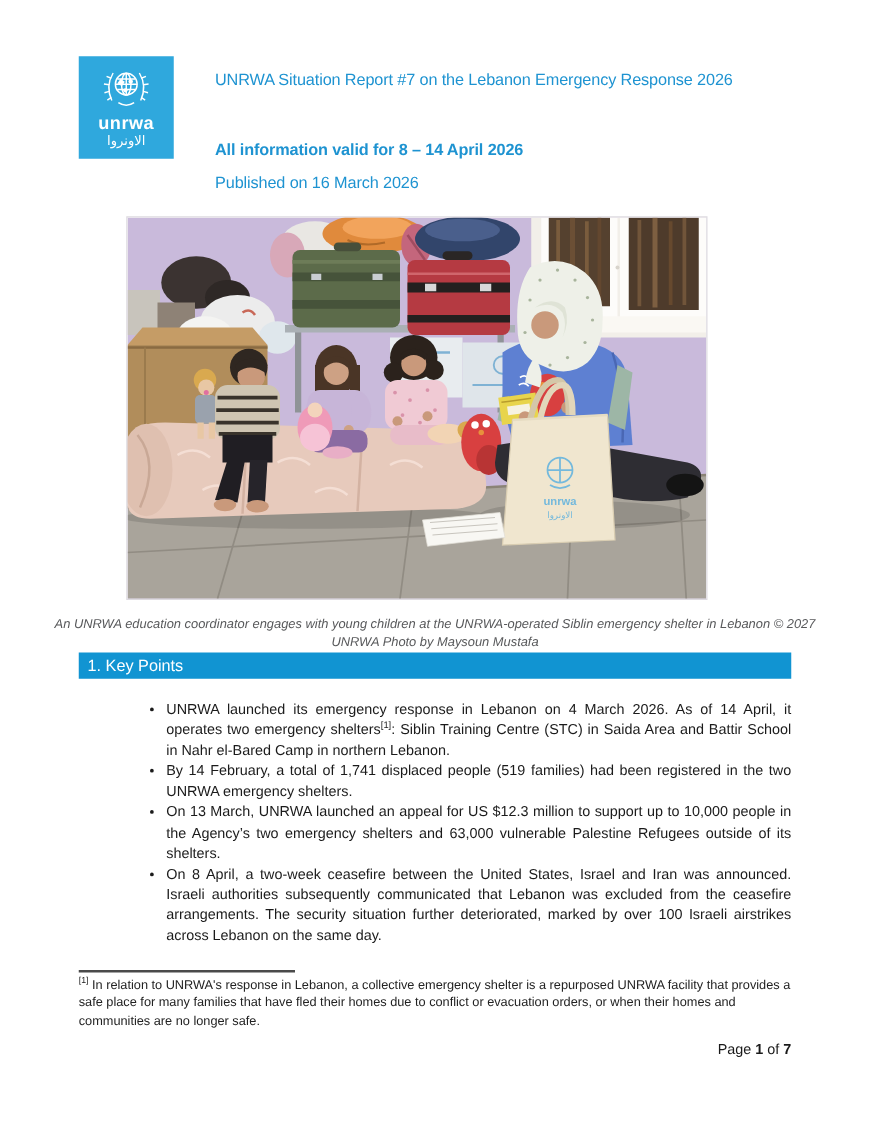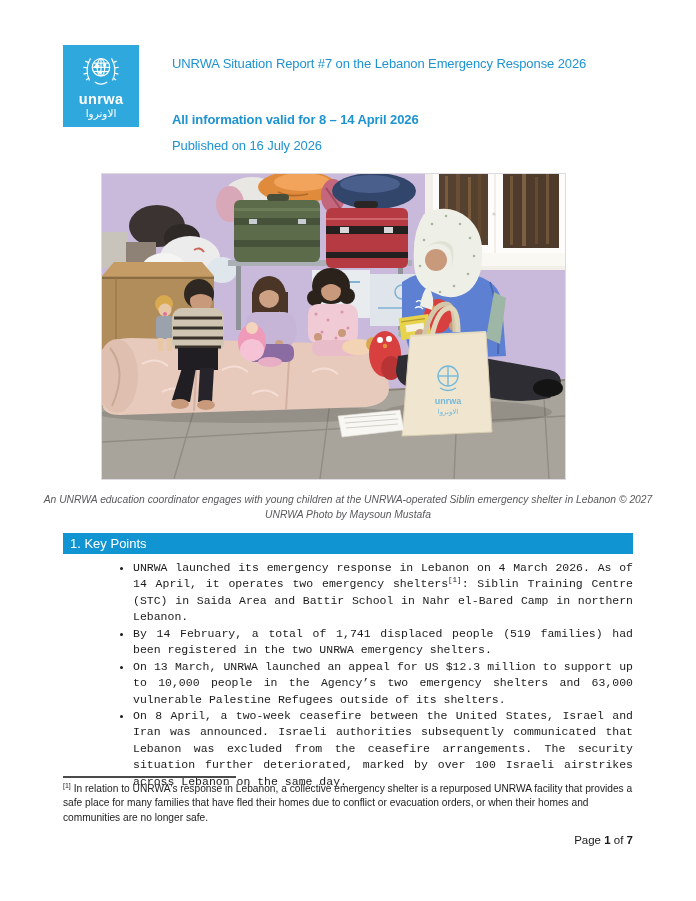--- a/index.html
+++ b/index.html
@@ -29,25 +29,25 @@
   
   .photo-wrap{position:absolute;left:102px;top:174px;width:463px;height:305px;outline:1px solid #dddae0;}
   .photo-wrap svg{display:block;}
 
   
   .caption{position:absolute;left:33px;top:492px;width:630px;text-align:center;
     font-style:italic;font-size:10.3px;line-height:1.5;color:var(--caption-gray);}
   .caption div{white-space:nowrap;}
 
   
-  .section-bar{position:absolute;left:63px;top:533px;width:570px;height:21px;
+  .section-bar{position:absolute;left:63px;top:522px;width:570px;height:21px;
     background:var(--banner-blue);color:#fff;font-size:13px;line-height:21px;padding-left:7px;}
 
   
-  .bullets{position:absolute;left:63px;top:560px;width:570px;font-family:Liberation Mono, monospace;}
+  .bullets{position:absolute;left:63px;top:560px;width:570px;}
   .bullets ul{margin:0;padding-left:70px;}
   .bullets li{font-size:11.5px;line-height:1.43;text-align:justify;color:var(--body-text);padding-left:0;margin:0;}
   .bullets sup{font-size:7.5px;line-height:0;vertical-align:super;}
 
   
   .footnote-rule{position:absolute;left:63px;top:776px;width:173px;border-top:2px solid #4a4a4a;}
   .footnote{position:absolute;left:63px;top:782px;width:574px;font-size:10.2px;line-height:1.42;color:#222;}
   .footnote sup{font-size:7px;line-height:0;vertical-align:super;}
 
   
@@ -80,21 +80,21 @@
           <circle cx="23.4" cy="12.4" r="1.7"></circle>
           <circle cx="19.4" cy="19.2" r="1.6"></circle>
         </g>
       </svg>
       <div class="logo-latin">unrwa</div>
       <div class="logo-arabic">الاونروا</div>
     </div>
 
     <div class="hdr-line hdr-title">UNRWA Situation Report #7 on the Lebanon Emergency Response 2026</div>
     <div class="hdr-line hdr-valid">All information valid for 8 – 14 April 2026</div>
-    <div class="hdr-line hdr-pub">Published on 16 July 2026</div>
+    <div class="hdr-line hdr-pub">Published on 16 March 2026</div>
   </div>
 
   <div class="photo-wrap">
     <svg width="463" height="305" viewBox="0 0 463 305">
 
       <rect width="463" height="305" fill="#c9badb"></rect>
       <rect x="323" y="0" width="140" height="96" fill="#f2efe9"></rect>
 
       <g>
         <rect x="331" y="0" width="61" height="80" fill="#fdfcfa"></rect>

